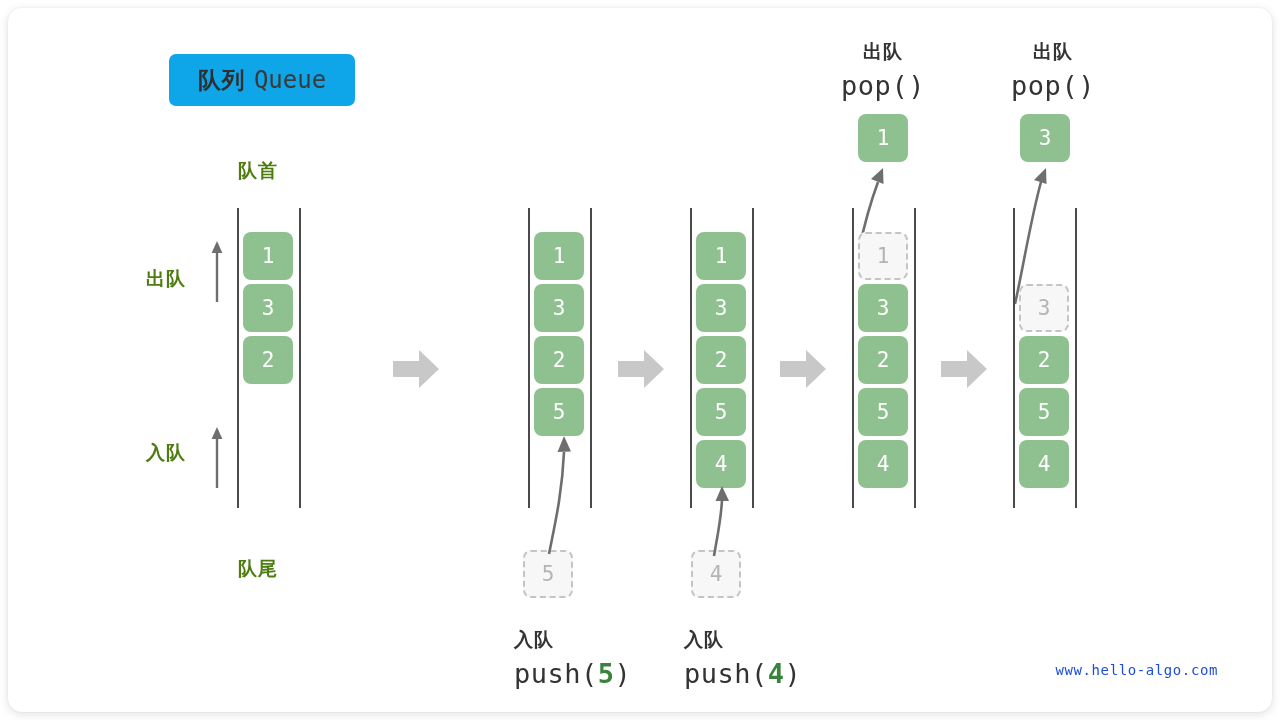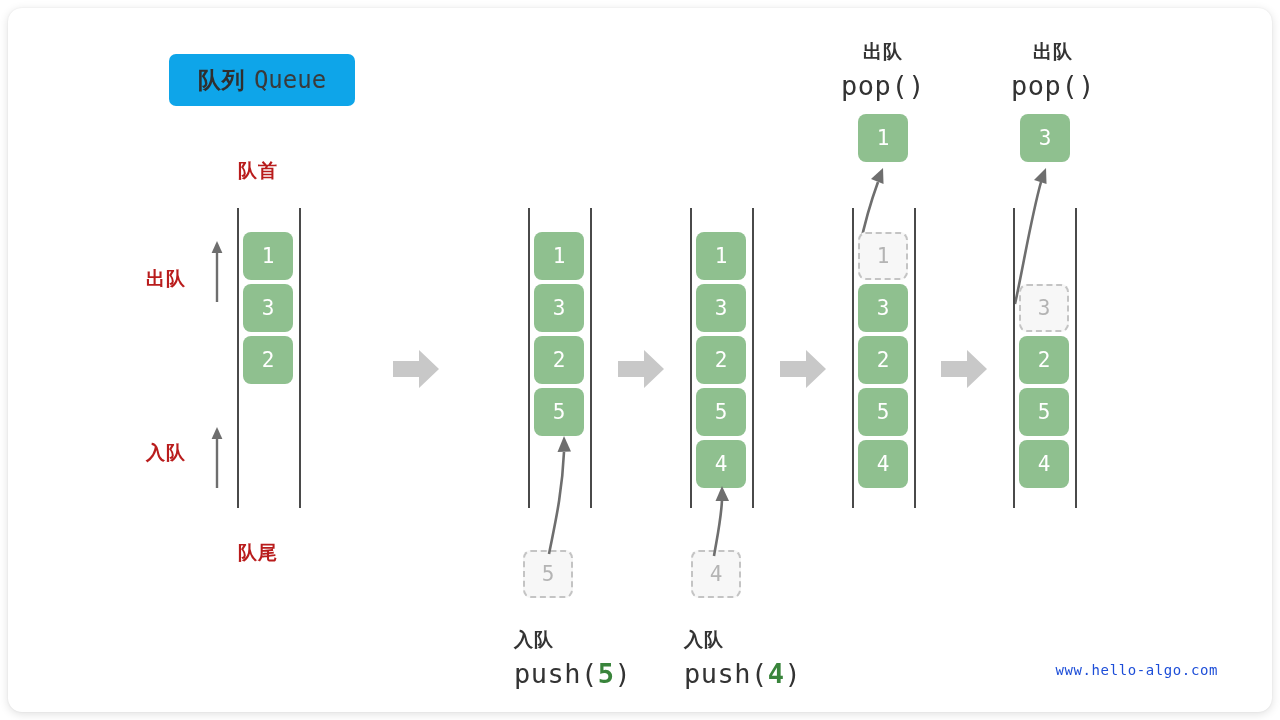--- a/index.html
+++ b/index.html
@@ -50,21 +50,21 @@
   #title-badge .en {
     font-family: "DejaVu Sans Mono", "Liberation Mono", monospace;
     font-size: 24px;
     color: #3a3a3a;
   }
 
   
   .cn-label {
     font-size: 19px;
     font-weight: bold;
-    color: #b91c1c;
+    color: #4d7c0f;
     white-space: nowrap;
     letter-spacing: 1px;
   }
   .op-label {
     text-align: center;
     white-space: nowrap;
   }
   .op-label .line-cn {
     font-size: 19px;
     font-weight: bold;
@@ -129,21 +129,21 @@
 
 <div id="canvas" class="abs">
 
   <div id="title-badge" class="abs">
     <span class="cn">队列</span>
     <span class="en">Queue</span>
   </div>
 
   <div class="abs cn-label" style="left:230px; top:150px;">队首</div>
 
-  <div class="abs cn-label" style="left:230px; top:532px;">队尾</div>
+  <div class="abs cn-label" style="left:230px; top:548px;">队尾</div>
 
   <div class="abs cn-label" style="left:138px; top:258px;">出队</div>
   <svg class="abs updir" style="left:200px; top:232px;" viewBox="0 0 18 62">
     <line x1="9" y1="62" x2="9" y2="12" stroke="#6e6e6e" stroke-width="2.4"></line>
     <polygon points="9,1 3.6,13 14.4,13" fill="#6e6e6e"></polygon>
   </svg>
 
   <div class="abs cn-label" style="left:138px; top:432px;">入队</div>
   <svg class="abs updir" style="left:200px; top:418px;" viewBox="0 0 18 62">
     <line x1="9" y1="62" x2="9" y2="12" stroke="#6e6e6e" stroke-width="2.4"></line>

